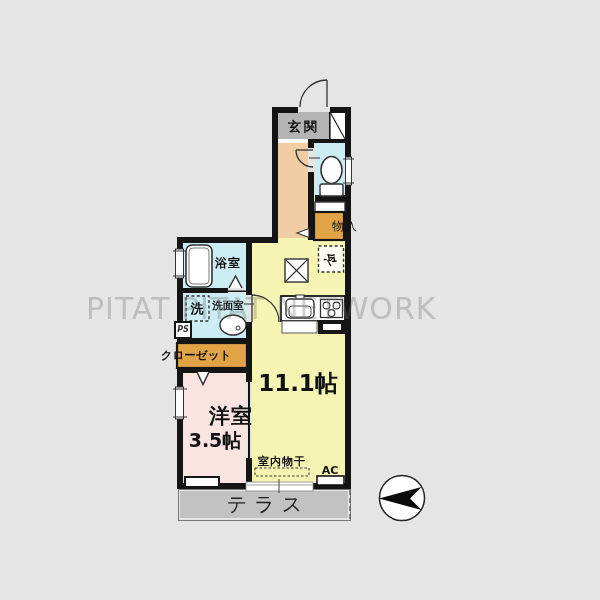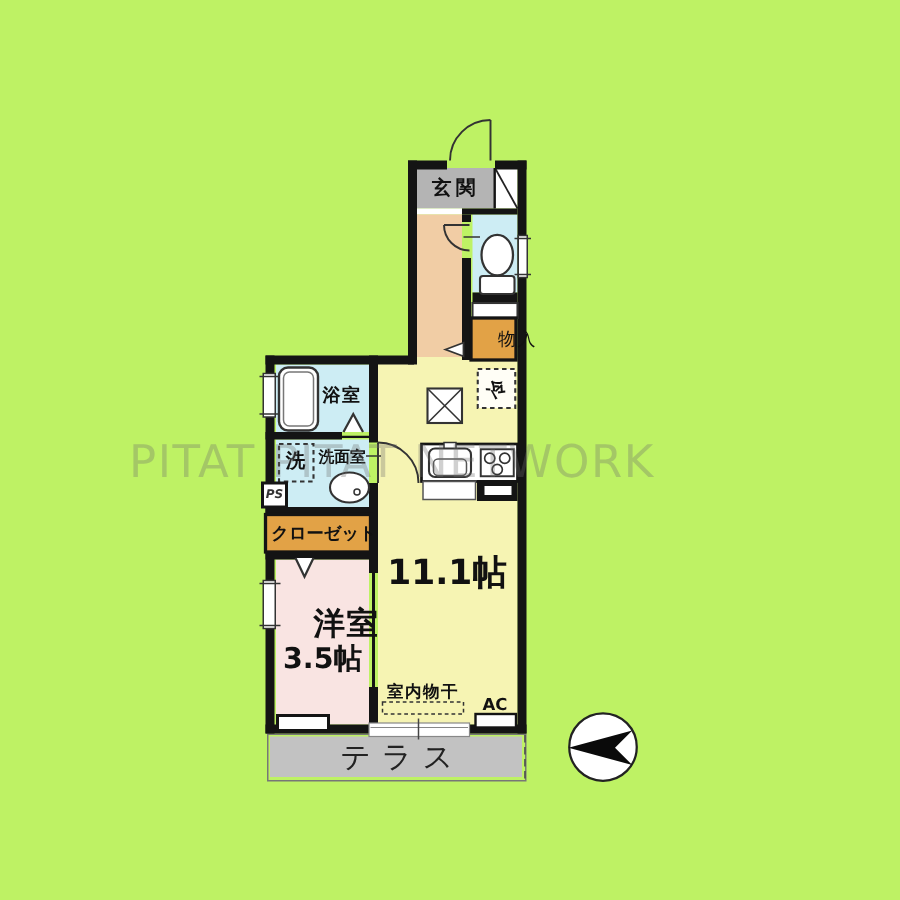--- a/index.html
+++ b/index.html
@@ -1,16 +1,16 @@
 <!DOCTYPE html>
 <html><head>
 <meta charset="utf-8">
 <style>
   html,body{margin:0;padding:0;background:#fff;}
-  #stage{position:relative;width:600px;height:600px;background:#bef264;overflow:hidden;
+  #stage{position:relative;width:600px;height:600px;background:#e5e5e5;overflow:hidden;
          font-family:"DejaVu Sans","Liberation Sans",sans-serif;}
   #plan-svg{position:absolute;left:0;top:0;}
   .lbl{position:absolute;transform:translate(-50%,-50%);white-space:nowrap;color:#111;line-height:1;}
   .lbl-genkan{font-size:13px;font-weight:bold;letter-spacing:3px;}
   .lbl-monoire{font-size:12px;font-weight:normal;letter-spacing:1px;margin-left:16px;}
   .lbl-rei{font-size:12px;font-weight:bold;transform:translate(-50%,-50%) rotate(-45deg);}
   .lbl-bath{font-size:12px;font-weight:bold;letter-spacing:1px;}
   .lbl-sen{font-size:13px;font-weight:bold;}
   .lbl-senmen{font-size:10.5px;font-weight:bold;text-align:right;}
   .lbl-ps{font-size:8px;color:#333;font-weight:bold;}
@@ -154,21 +154,21 @@
   </g>
 </svg>
 
   <div class="lbl lbl-genkan" style="left:304px;top:126px;">玄関</div>
   <div class="lbl lbl-monoire" style="left:329px;top:226px;">物入</div>
   <div class="lbl lbl-rei" style="left:331px;top:259px;">冷</div>
   <div class="lbl lbl-bath" style="left:228px;top:263px;">浴室</div>
   <div class="lbl lbl-sen" style="left:197px;top:308px;">洗</div>
   <div class="lbl lbl-senmen" style="left:228px;top:305px;">洗面室</div>
   <div class="lbl lbl-ps" style="left:183px;top:330px;font-style:italic;">PS</div>
-  <div class="lbl lbl-closet" style="left:216px;top:356px;">クローゼット</div>
+  <div class="lbl lbl-closet" style="left:196px;top:356px;">クローゼット</div>
   <div class="lbl lbl-ldk2" style="left:298px;top:383px;">11.1帖</div>
   <div class="lbl lbl-yo" style="left:215px;top:416px;">洋室</div>
   <div class="lbl lbl-yo2" style="left:215px;top:440px;">3.5帖</div>
   <div class="lbl lbl-dry" style="left:282px;top:461px;">室内物干</div>
   <div class="lbl lbl-ac" style="left:330px;top:470px;">AC</div>
   <div class="lbl lbl-terrace" style="left:268px;top:504px;">テラス</div>
 
   <div id="watermark">PITAT PITAT NETWORK</div>
 </div>
 

